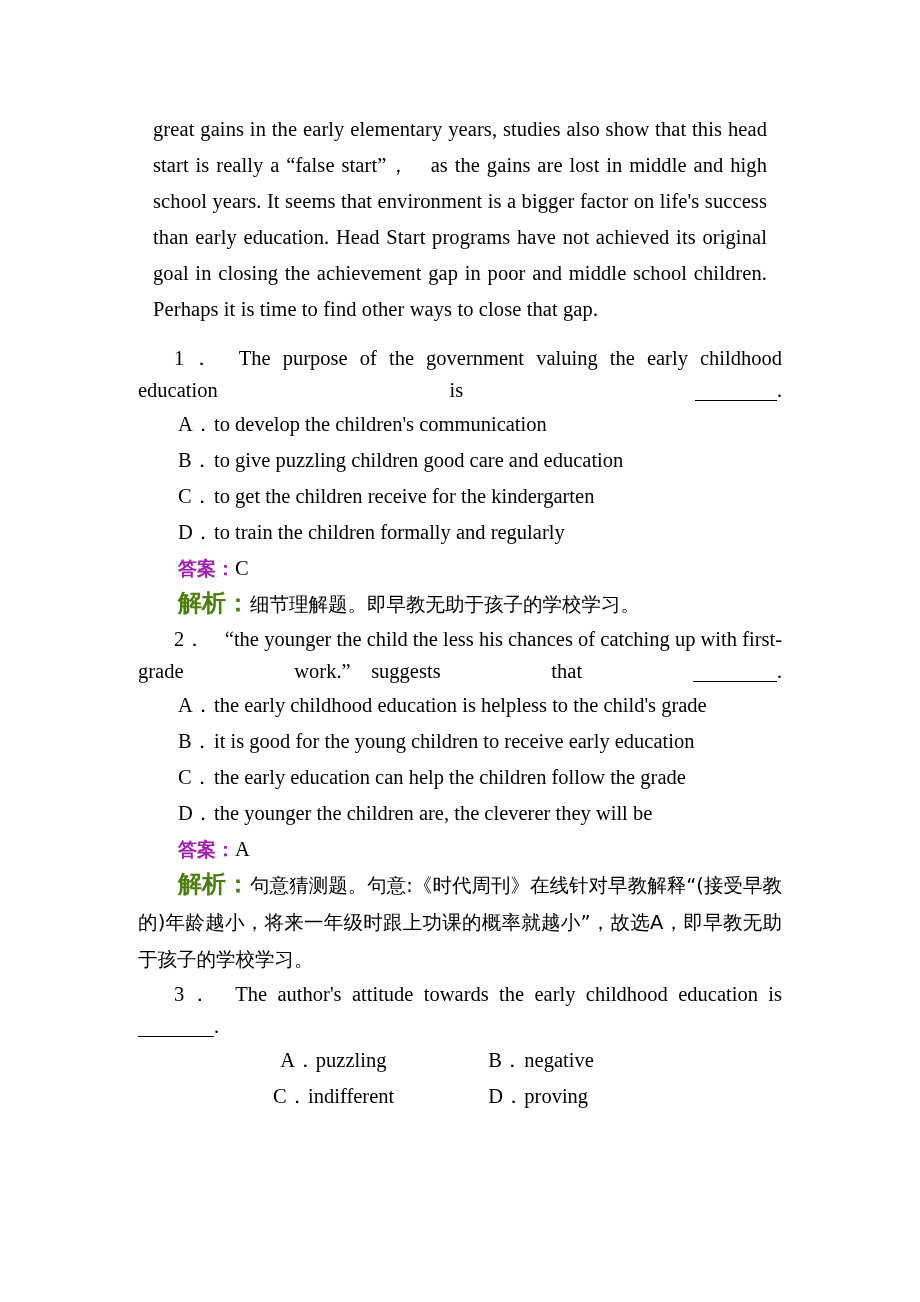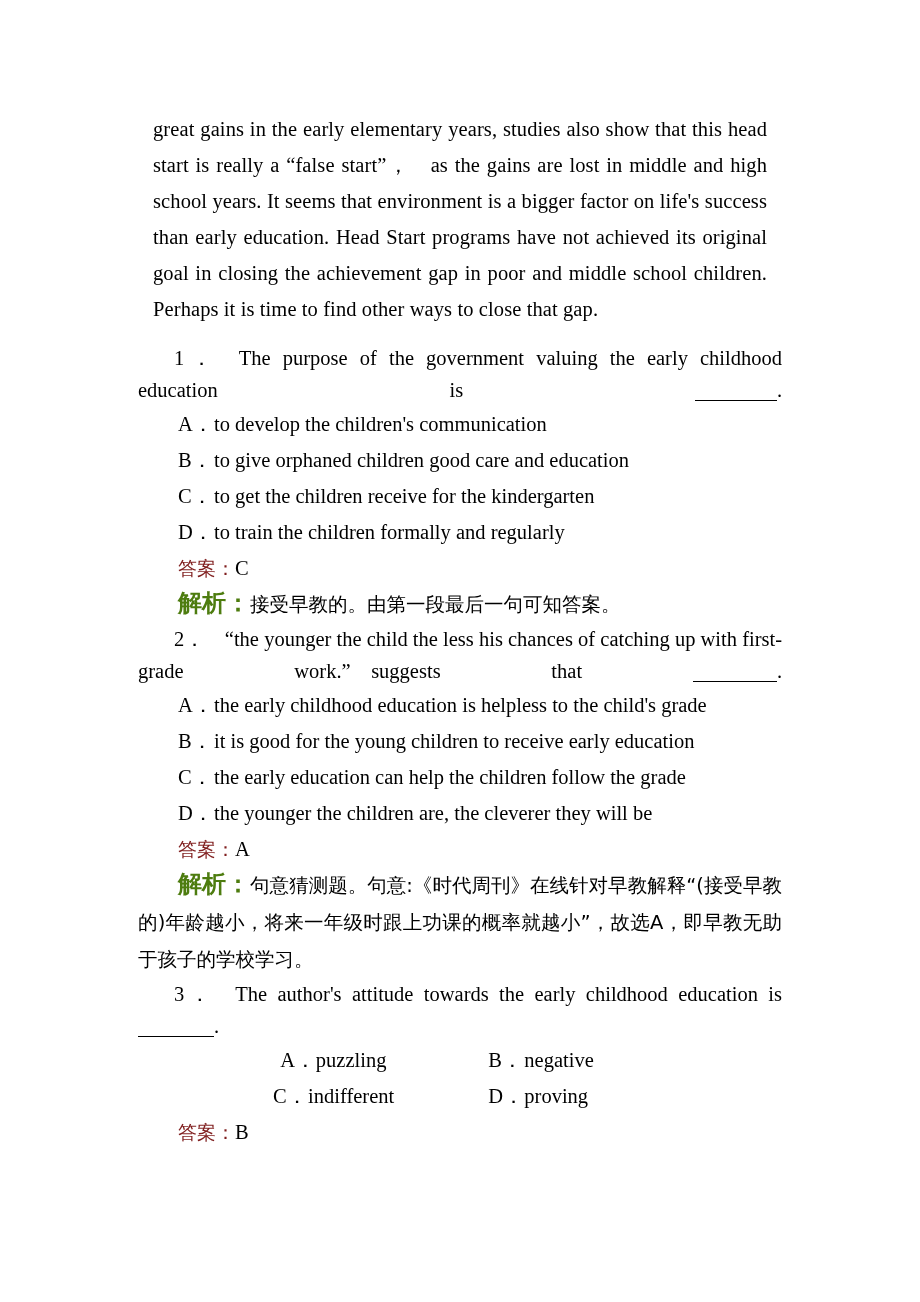--- a/index.html
+++ b/index.html
@@ -93,23 +93,23 @@
   .exp-body {
     font-size: 20.5px;
     line-height: 36px;
     margin: 0;
     text-align: justify;
     text-justify: inter-ideograph;
     text-align-last: left;
     text-indent: 40px;
   }
   .label-answer {
-    color: #7f1d1d;
+    color: #a21caf;
     font-family: "DejaVu Sans", "Liberation Sans", sans-serif;
-    font-weight: normal;
+    font-weight: bold;
     font-size: 19px;
   }
   .label-analysis {
     color: #4d7c0f;
     font-family: Liberation Mono, monospace;
     font-weight: bold;
     font-size: 24px;
   }
   .cn {
     font-family: "DejaVu Sans", "Liberation Sans", sans-serif;
@@ -139,34 +139,34 @@
   <div class="q-block">
 
     <p class="q-stem q-stem-wide">
       <span>1．</span><span class="gap-wide"></span><span>The purpose of the government valuing the early childhood education is </span><span class="blank blank-1"></span><span>.</span>
     </p>
 
     <p class="opt">
       <span class="letter">A．</span><span>to develop the children's communication</span>
     </p>
     <p class="opt">
-      <span class="letter">B．</span><span>to give orphaned children good care and education</span>
+      <span class="letter">B．</span><span>to give puzzling children good care and education</span>
     </p>
     <p class="opt">
       <span class="letter">C．</span><span>to get the children receive for the kindergarten</span>
     </p>
     <p class="opt">
       <span class="letter">D．</span><span>to train the children formally and regularly</span>
     </p>
 
     <p class="ans-line">
       <span class="label-answer">答案：</span><span>C</span>
     </p>
     <p class="exp-line">
-      <span class="label-analysis">解析：</span><span class="cn">接受早教的。由第一段最后一句可知答案。</span>
+      <span class="label-analysis">解析：</span><span class="cn">细节理解题。即早教无助于孩子的学校学习。</span>
     </p>
   </div>
 
   <div class="q-block">
 
     <p class="q-stem q-stem-wide">
       <span>2．</span><span class="gap-wide"></span><span>“the younger the child the less his chances of catching up with first-grade work.” suggests that </span><span class="blank blank-2"></span><span>.</span>
     </p>
 
     <p class="opt">
@@ -206,18 +206,15 @@
     </div>
     <div class="opt-grid">
       <div class="col col-a">
         <span class="letter">C．</span><span>indifferent</span>
       </div>
       <div class="col col-b">
         <span class="letter">D．</span><span>proving</span>
       </div>
     </div>
 
-    <p class="ans-line">
-      <span class="label-answer">答案：</span><span>B</span>
-    </p>
   </div>
 
 </div>
 
 </body></html>

